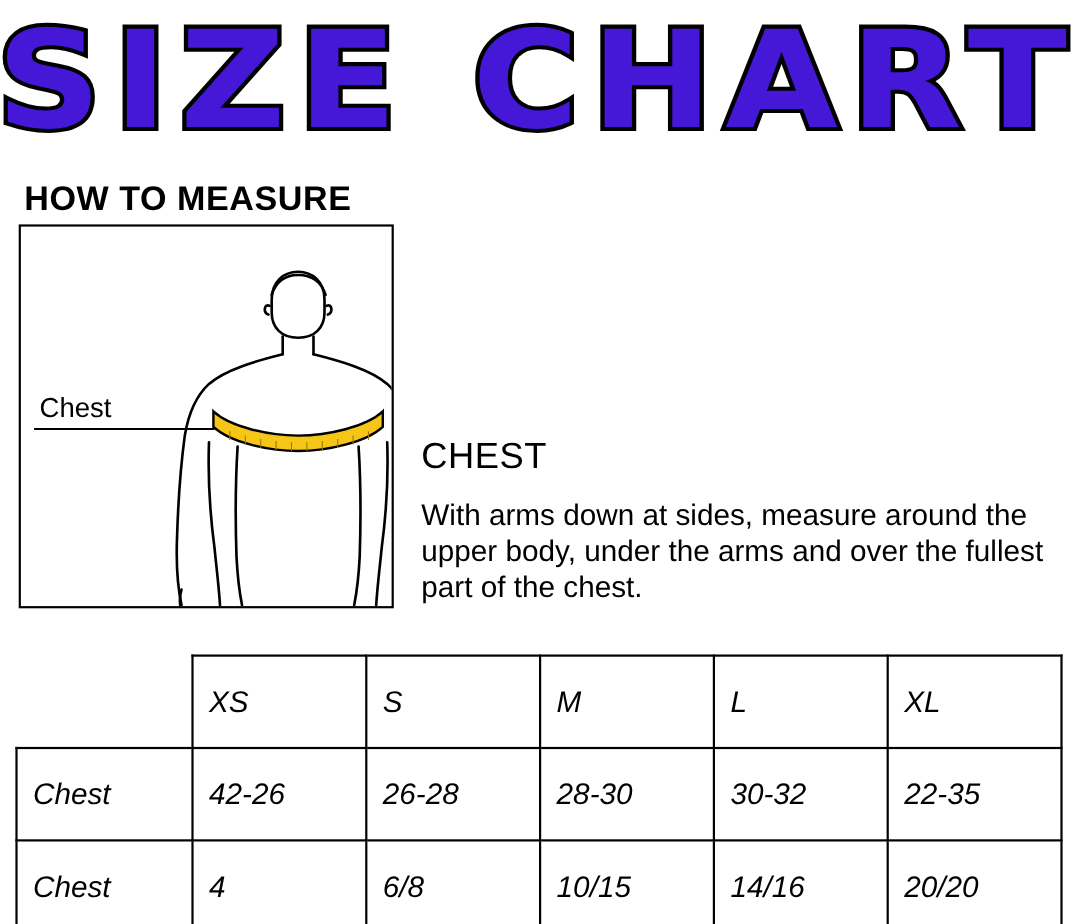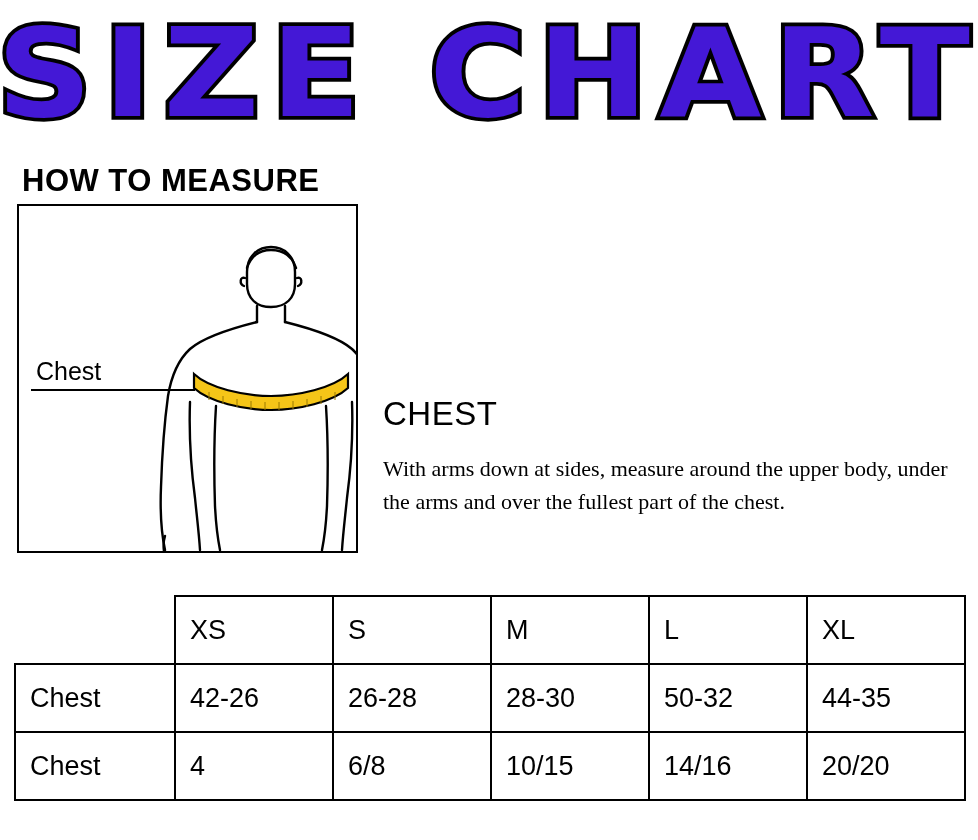--- a/index.html
+++ b/index.html
@@ -83,45 +83,46 @@
     top: 395px;
     font-size: 33px;
     letter-spacing: 0.5px;
     font-family: "Liberation Sans", sans-serif;
   }
   .desc-body {
     position: absolute;
     left: 383px;
     top: 452px;
     width: 580px;
-    font-size: 22px;
+    font-size: 27px;
     line-height: 33px;
-    font-family: Liberation Serif, serif;
+    font-family: Liberation Sans, sans-serif;
   }
 
   
   .table-wrap {
     position: absolute;
     left: 14px;
     top: 595px;
     width: 950px;
   }
   table.size-table {
     border-collapse: collapse;
     table-layout: fixed;
     width: 950px;
     font-size: 27px;
     font-family: "Liberation Sans", sans-serif;
   }
   table.size-table td {
-    height: 68px;
+    height: 84px;
     padding: 1px 0 0 14px;
     vertical-align: middle;
     border: 2px solid #000000;
     box-sizing: border-box;
+    font-style: italic;
   }
   table.size-table tr.header-row td.corner-cell {
     border: none;
   }
   table.size-table td.label-col {
     width: 160px;
   }
   table.size-table td.size-col {
     width: 158px;
   }
@@ -204,22 +205,22 @@
         <td class="size-col">S</td>
         <td class="size-col">M</td>
         <td class="size-col">L</td>
         <td class="size-col">XL</td>
       </tr>
       <tr>
         <td class="label-col">Chest</td>
         <td class="size-col">42-26</td>
         <td class="size-col">26-28</td>
         <td class="size-col">28-30</td>
-        <td class="size-col">50-32</td>
-        <td class="size-col">44-35</td>
+        <td class="size-col">30-32</td>
+        <td class="size-col">22-35</td>
       </tr>
       <tr>
         <td class="label-col">Chest</td>
         <td class="size-col">4</td>
         <td class="size-col">6/8</td>
         <td class="size-col">10/15</td>
         <td class="size-col">14/16</td>
         <td class="size-col">20/20</td>
       </tr>
     </tbody>

